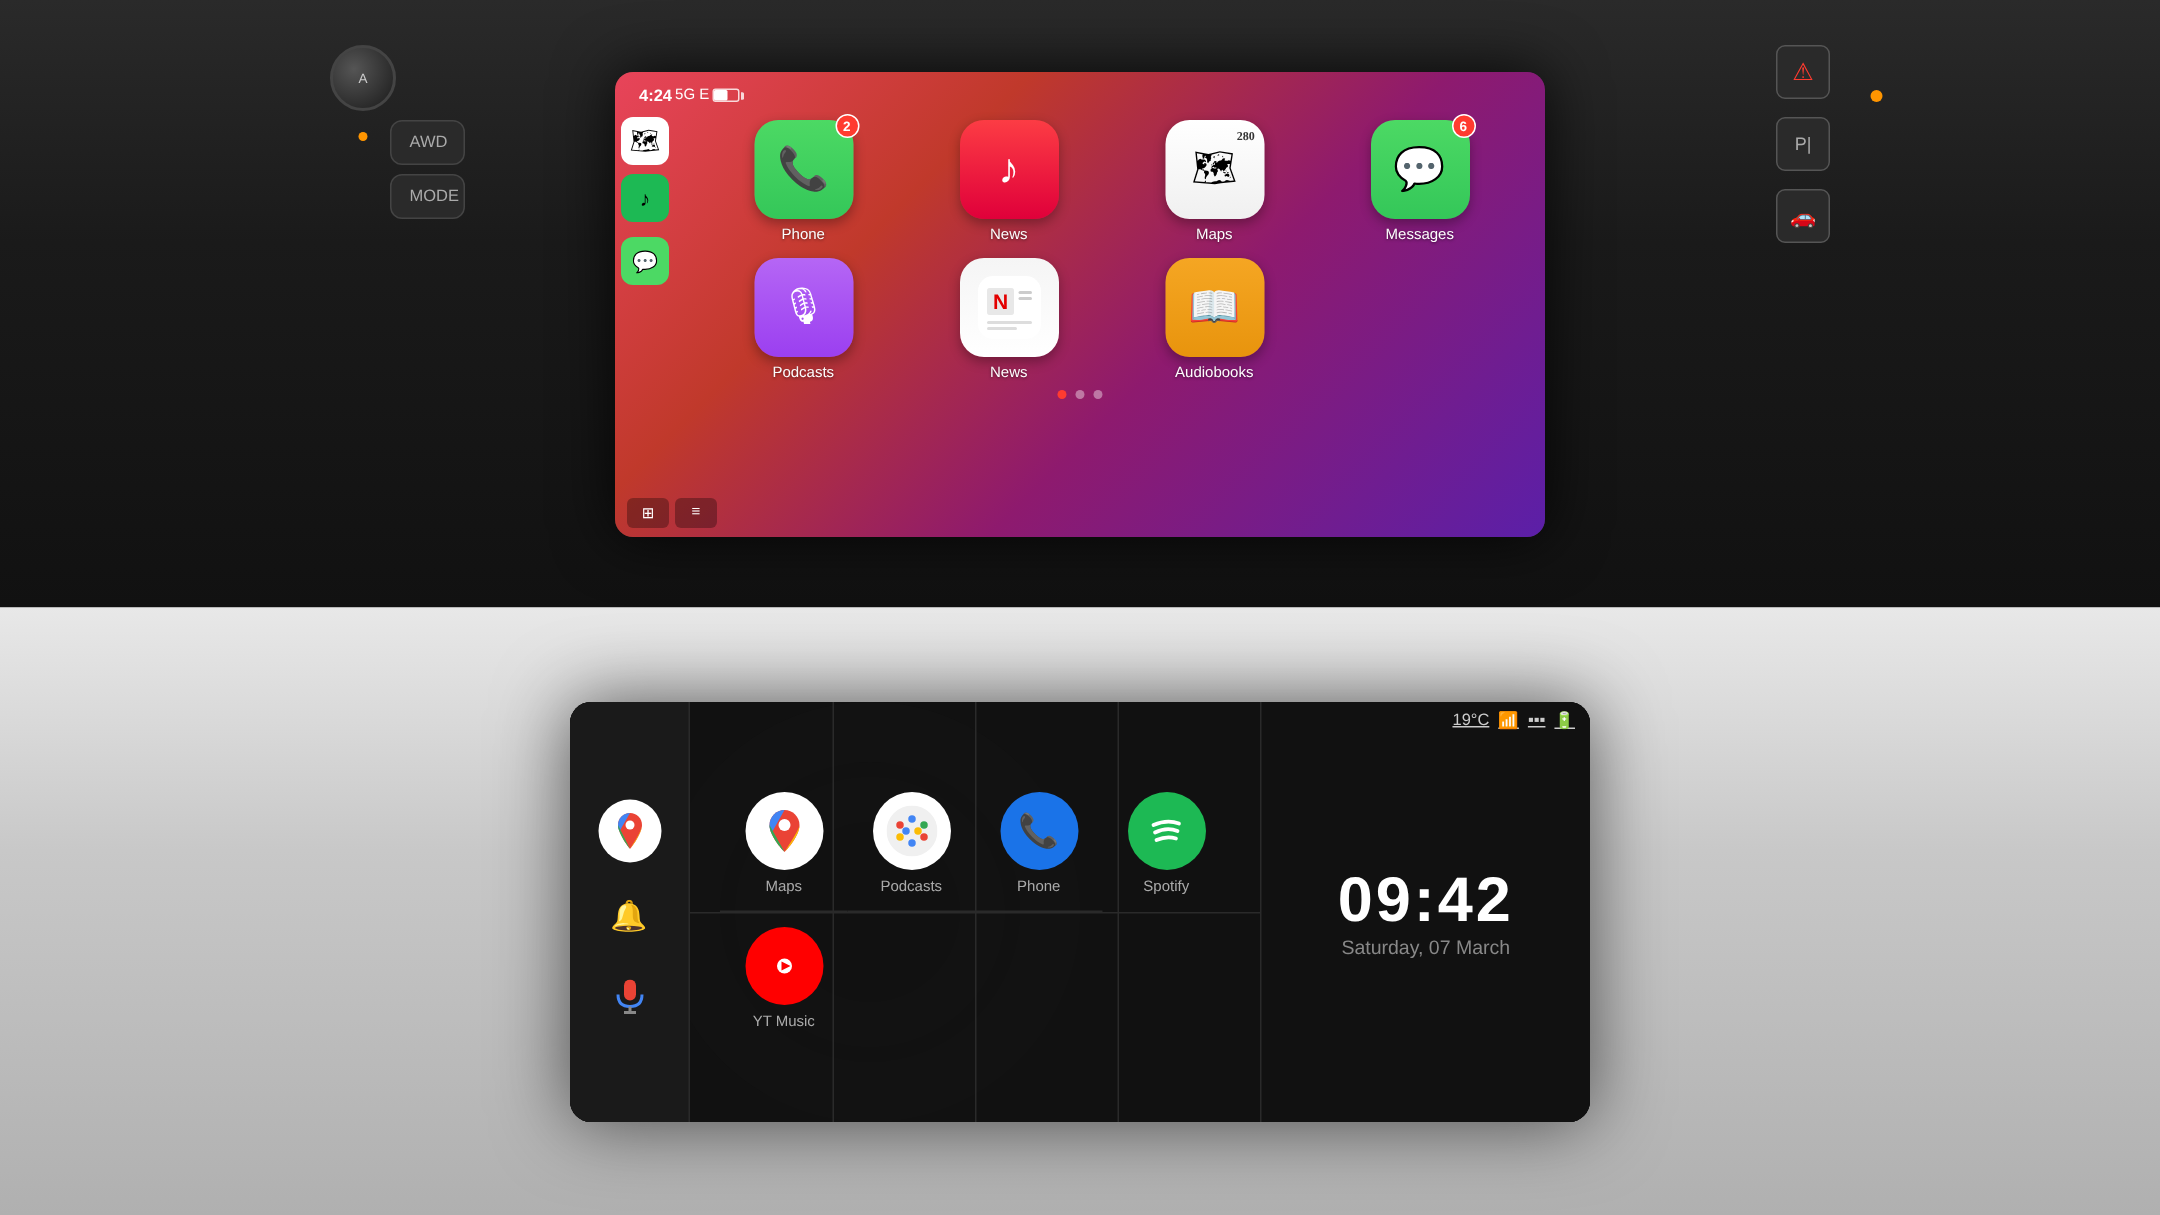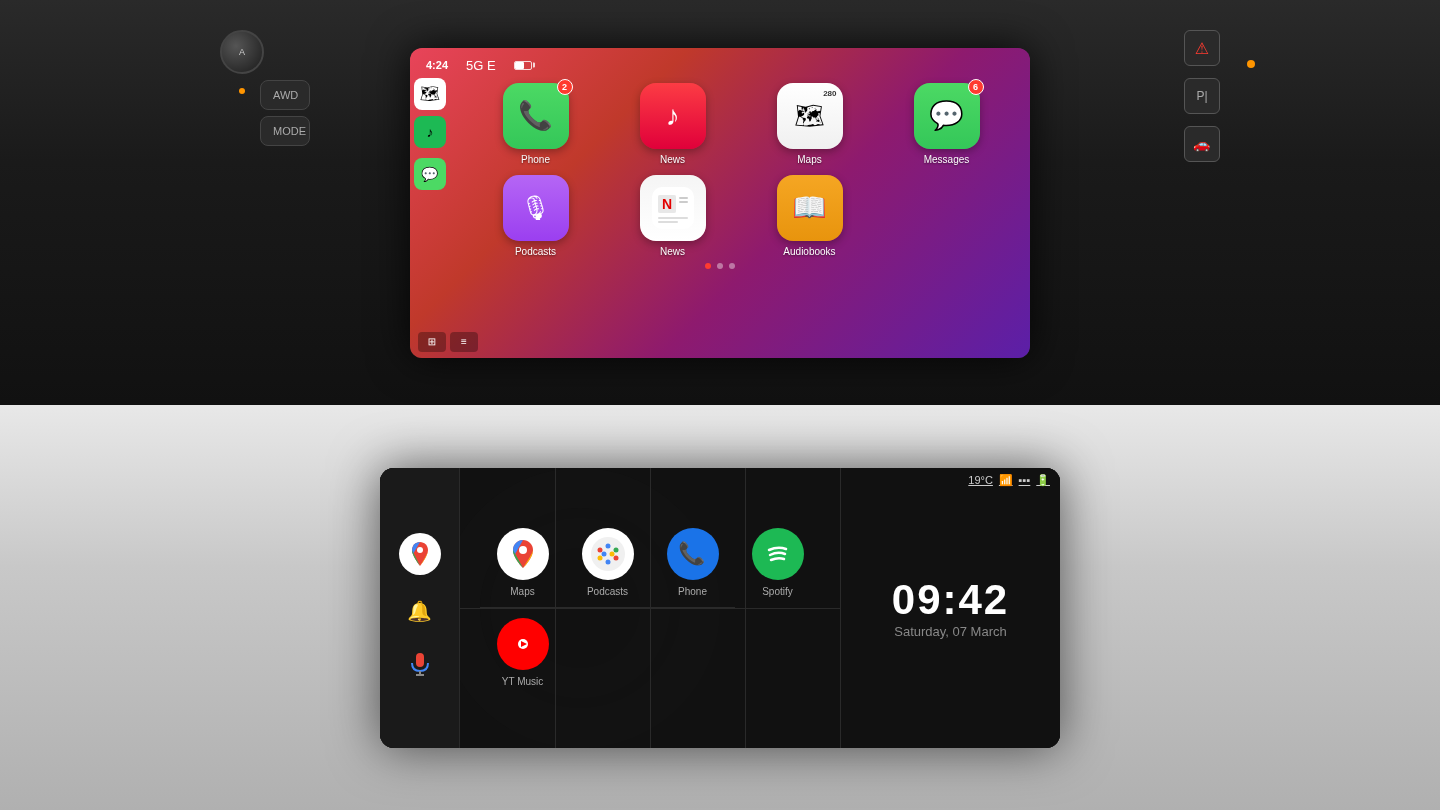--- a/index.html
+++ b/index.html
@@ -33,21 +33,21 @@
       position: relative;
       padding: 8px;
     }
 
     
     .cp-status-bar {
       display: flex;
       align-items: center;
       justify-content: flex-start;
       padding: 2px 8px 4px 8px;
-      gap: 16px;
+      gap: 0;
     }
     .cp-time {
       font-size: 11px;
       font-weight: 700;
       color: white;
     }
     .cp-battery {
       width: 18px;
       height: 9px;
       border: 1.5px solid rgba(255,255,255,0.8);
@@ -388,21 +388,21 @@
       <span style="color:#aaa; font-size:14px;">🚗</span>
     </div>
   </div>
   <div style="position:absolute; right:185px; top:60px; width:8px; height:8px; border-radius:50%; background:#ff9500;"></div>
 
   <div class="carplay-screen">
     <div class="carplay-inner">
 
       <div class="cp-status-bar">
         <span class="cp-time">4:24</span>
-        <span style="font-size:13px; color:white; margin-left:2px;">5G E</span>
+        <span style="font-size:10px; color:white; margin-left:2px;">5G E</span>
         <div class="cp-battery">
           <div class="cp-battery-fill"></div>
         </div>
       </div>
 
       <div style="position:absolute; left:4px; top:30px; display:flex; flex-direction:column; gap:6px;">
         <div style="width:32px; height:32px; border-radius:8px; overflow:hidden; background:white; display:flex; align-items:center; justify-content:center; font-size:16px;">🗺</div>
         <div style="width:32px; height:32px; border-radius:8px; overflow:hidden; background:#1db954; display:flex; align-items:center; justify-content:center; font-size:14px;">♪</div>
         <div style="width:32px; height:32px; border-radius:8px; overflow:hidden; background:#4cd964; display:flex; align-items:center; justify-content:center; font-size:14px; margin-top:4px;">💬</div>
       </div>
@@ -421,21 +421,21 @@
           <div class="cp-app">
             <div class="cp-app-icon app-music">
               <span style="color:white; font-size:28px; font-style:italic; font-weight:bold;">♪</span>
             </div>
             <span class="cp-app-label">News</span>
           </div>
 
           <div class="cp-app">
             <div class="cp-app-icon app-maps">
               <span style="font-size:24px;">🗺</span>
-              <div style="position:absolute; top:6px; right:6px; font-size:8px; font-weight:bold; color:#333;">280</div>
+              <div style="position:absolute; top:6px; right:6px; font-size:8px; font-weight:bold; color:#333;font-family:Liberation Serif, serif;">280</div>
             </div>
             <span class="cp-app-label">Maps</span>
           </div>
 
           <div class="cp-app">
             <div class="cp-app-icon app-messages">
               <span style="color:white; font-size:28px;">💬</span>
               <div class="cp-badge">6</div>
             </div>
             <span class="cp-app-label">Messages</span>

